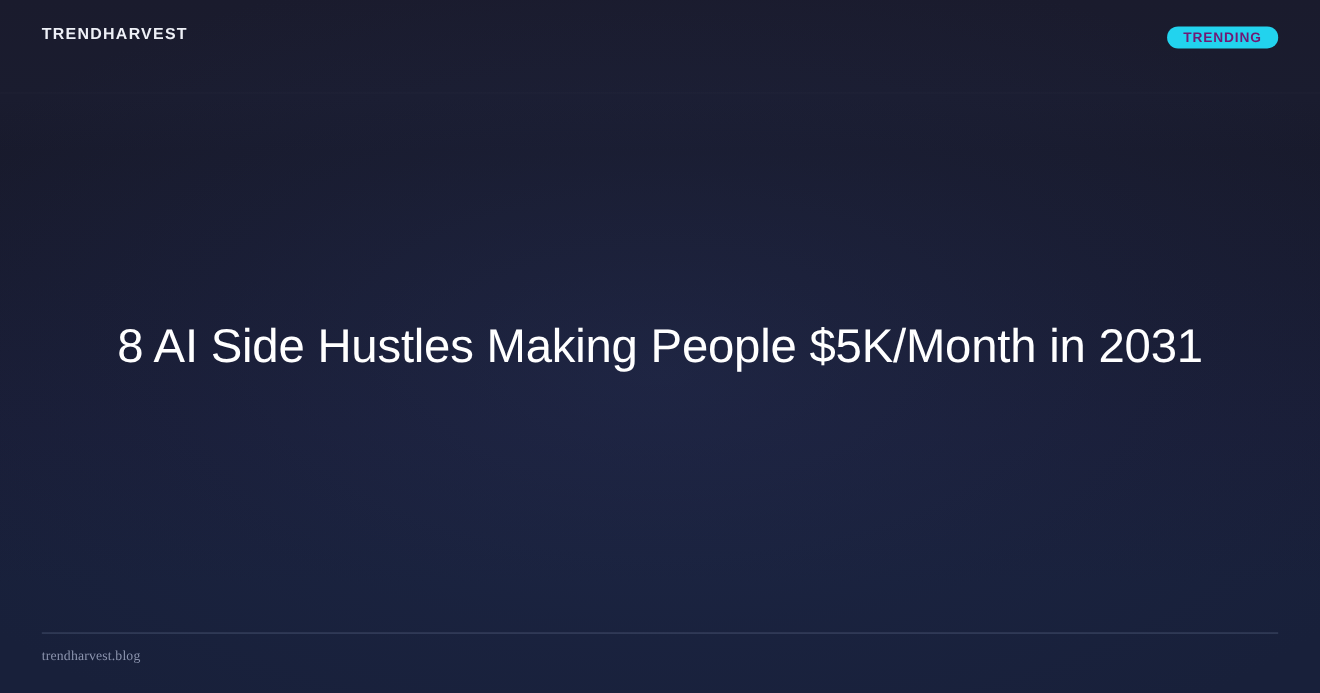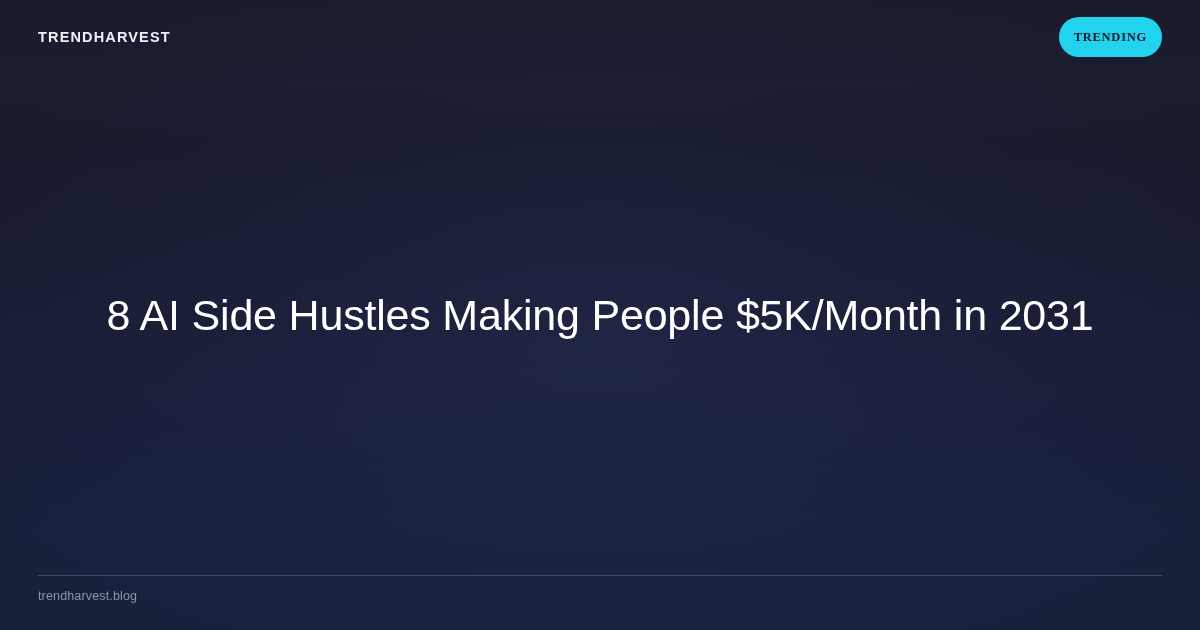--- a/index.html
+++ b/index.html
@@ -62,48 +62,47 @@
   }
 
   
   .header {
     position: absolute;
     left: 38px;
     right: 38px;
     top: 24px;
     height: 26px;
     display: flex;
-    align-items: center;
+    align-items: flex-start;
     justify-content: space-between;
   }
 
   .brand {
     font-size: 14.5px;
     font-weight: 700;
     letter-spacing: 1.15px;
     color: #eef0f7;
     line-height: 1;
     white-space: nowrap;
   }
 
   .badge {
     display: inline-flex;
     align-items: center;
     justify-content: center;
-    height: 40px;
+    height: 20px;
     padding: 0 15px;
     border-radius: 999px;
     background: #22d3ee;
-    color: #0f172a;
+    color: #701a75;
     font-size: 12.5px;
     font-weight: 700;
     letter-spacing: 0.75px;
     line-height: 1;
     white-space: nowrap;
-    font-family: Liberation Serif, serif;
   }
 
   
   .title-wrap {
     position: absolute;
     left: 60px;
     right: 60px;
     top: 0;
     height: 630px;
     display: flex;
@@ -122,20 +121,21 @@
     max-width: 1080px;
     pointer-events: auto;
   }
 
   
   .footer {
     position: absolute;
     left: 38px;
     right: 38px;
     bottom: 28px;
+    font-family: Liberation Serif, serif;
   }
 
   .footer-divider {
     width: 100%;
     height: 1px;
     background: rgba(152, 164, 199, 0.30);
     margin-bottom: 14px;
   }
 
   .footer-domain {

